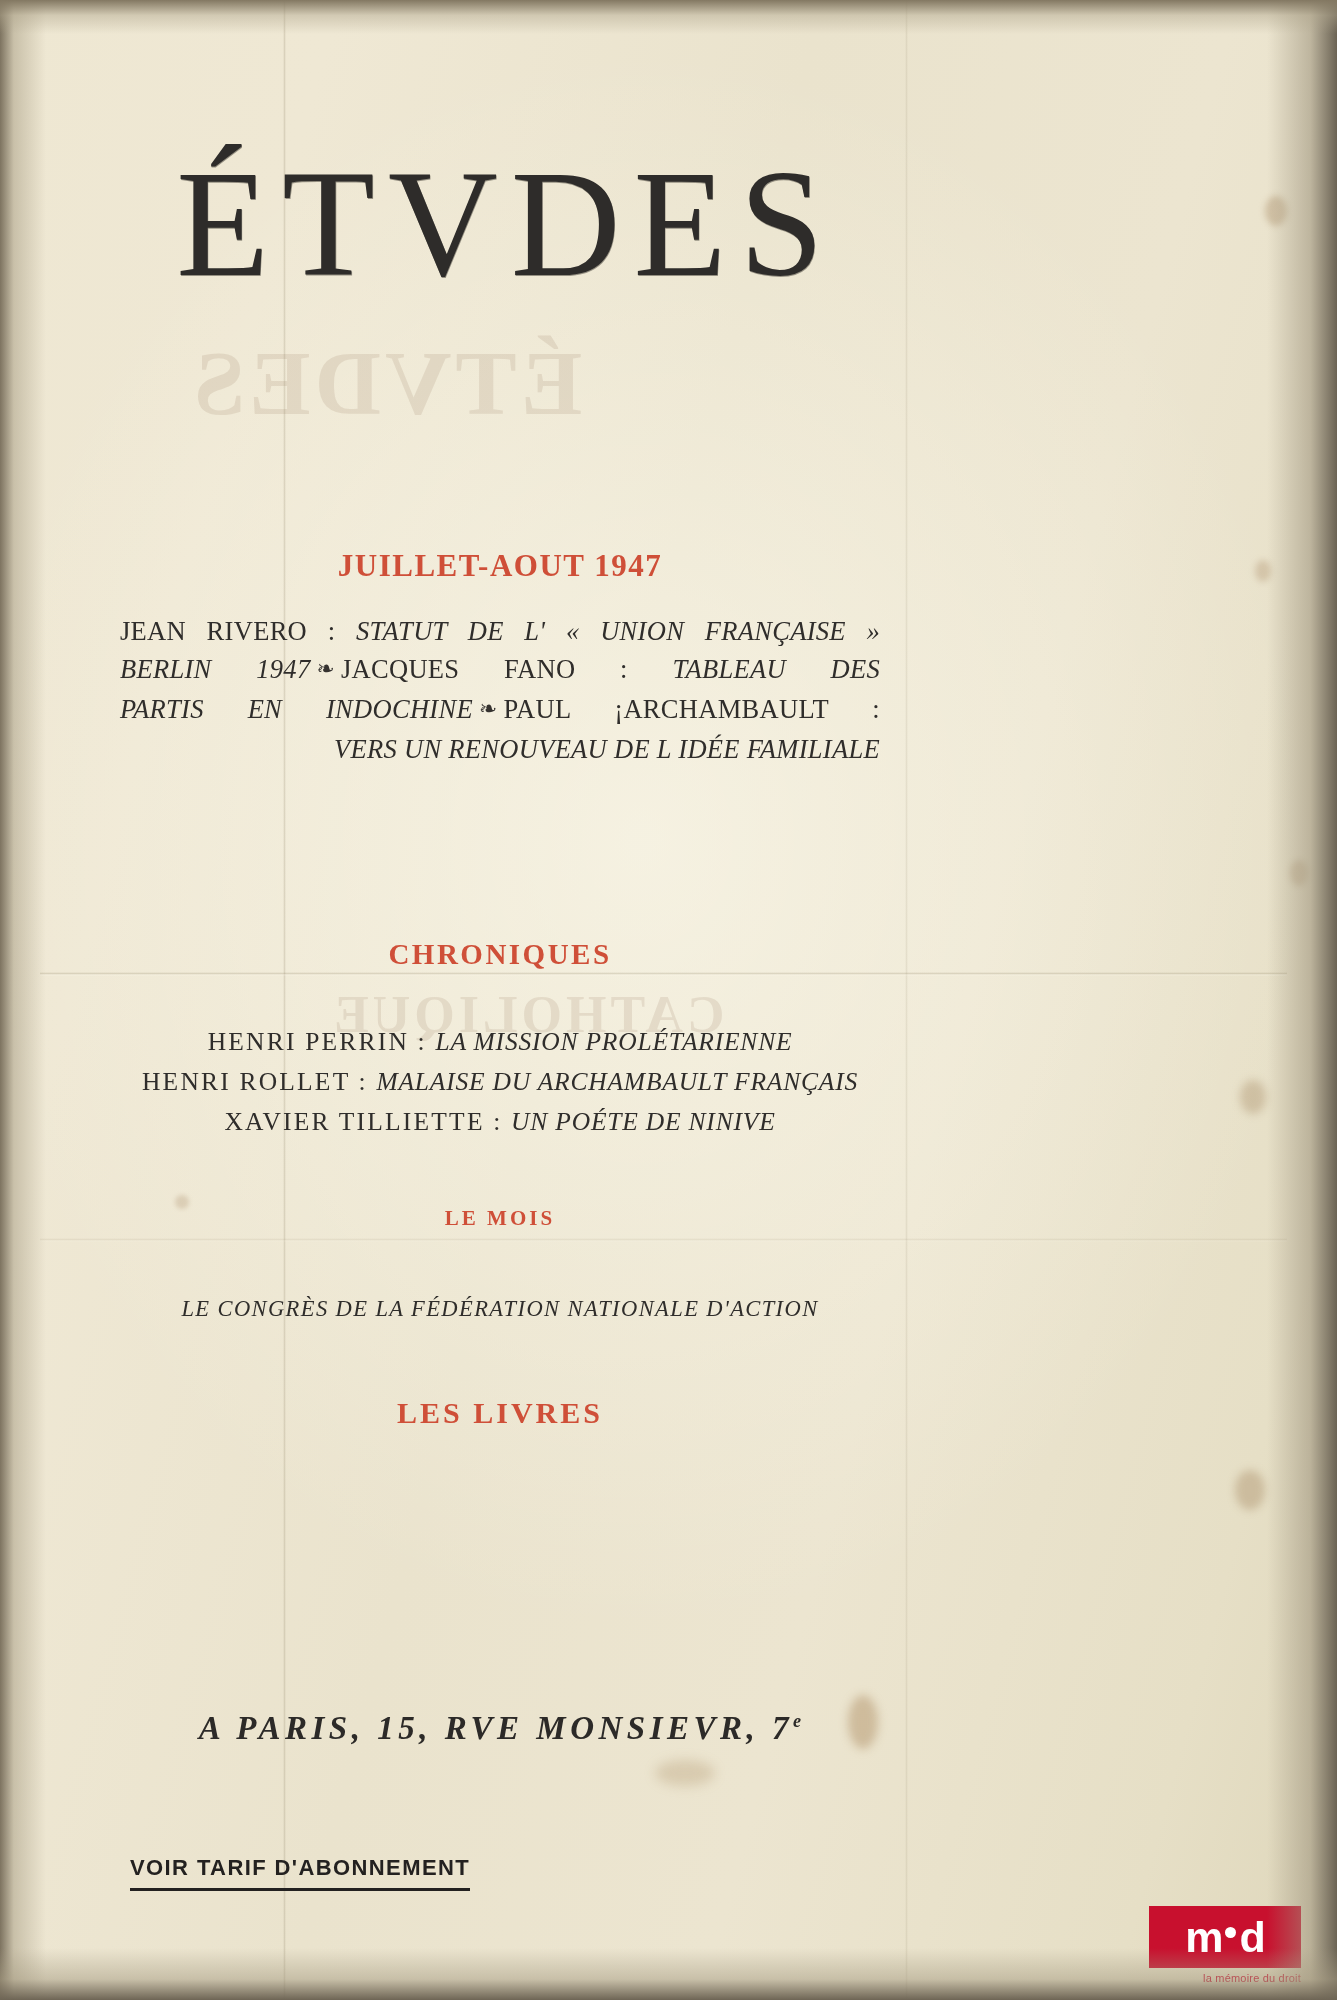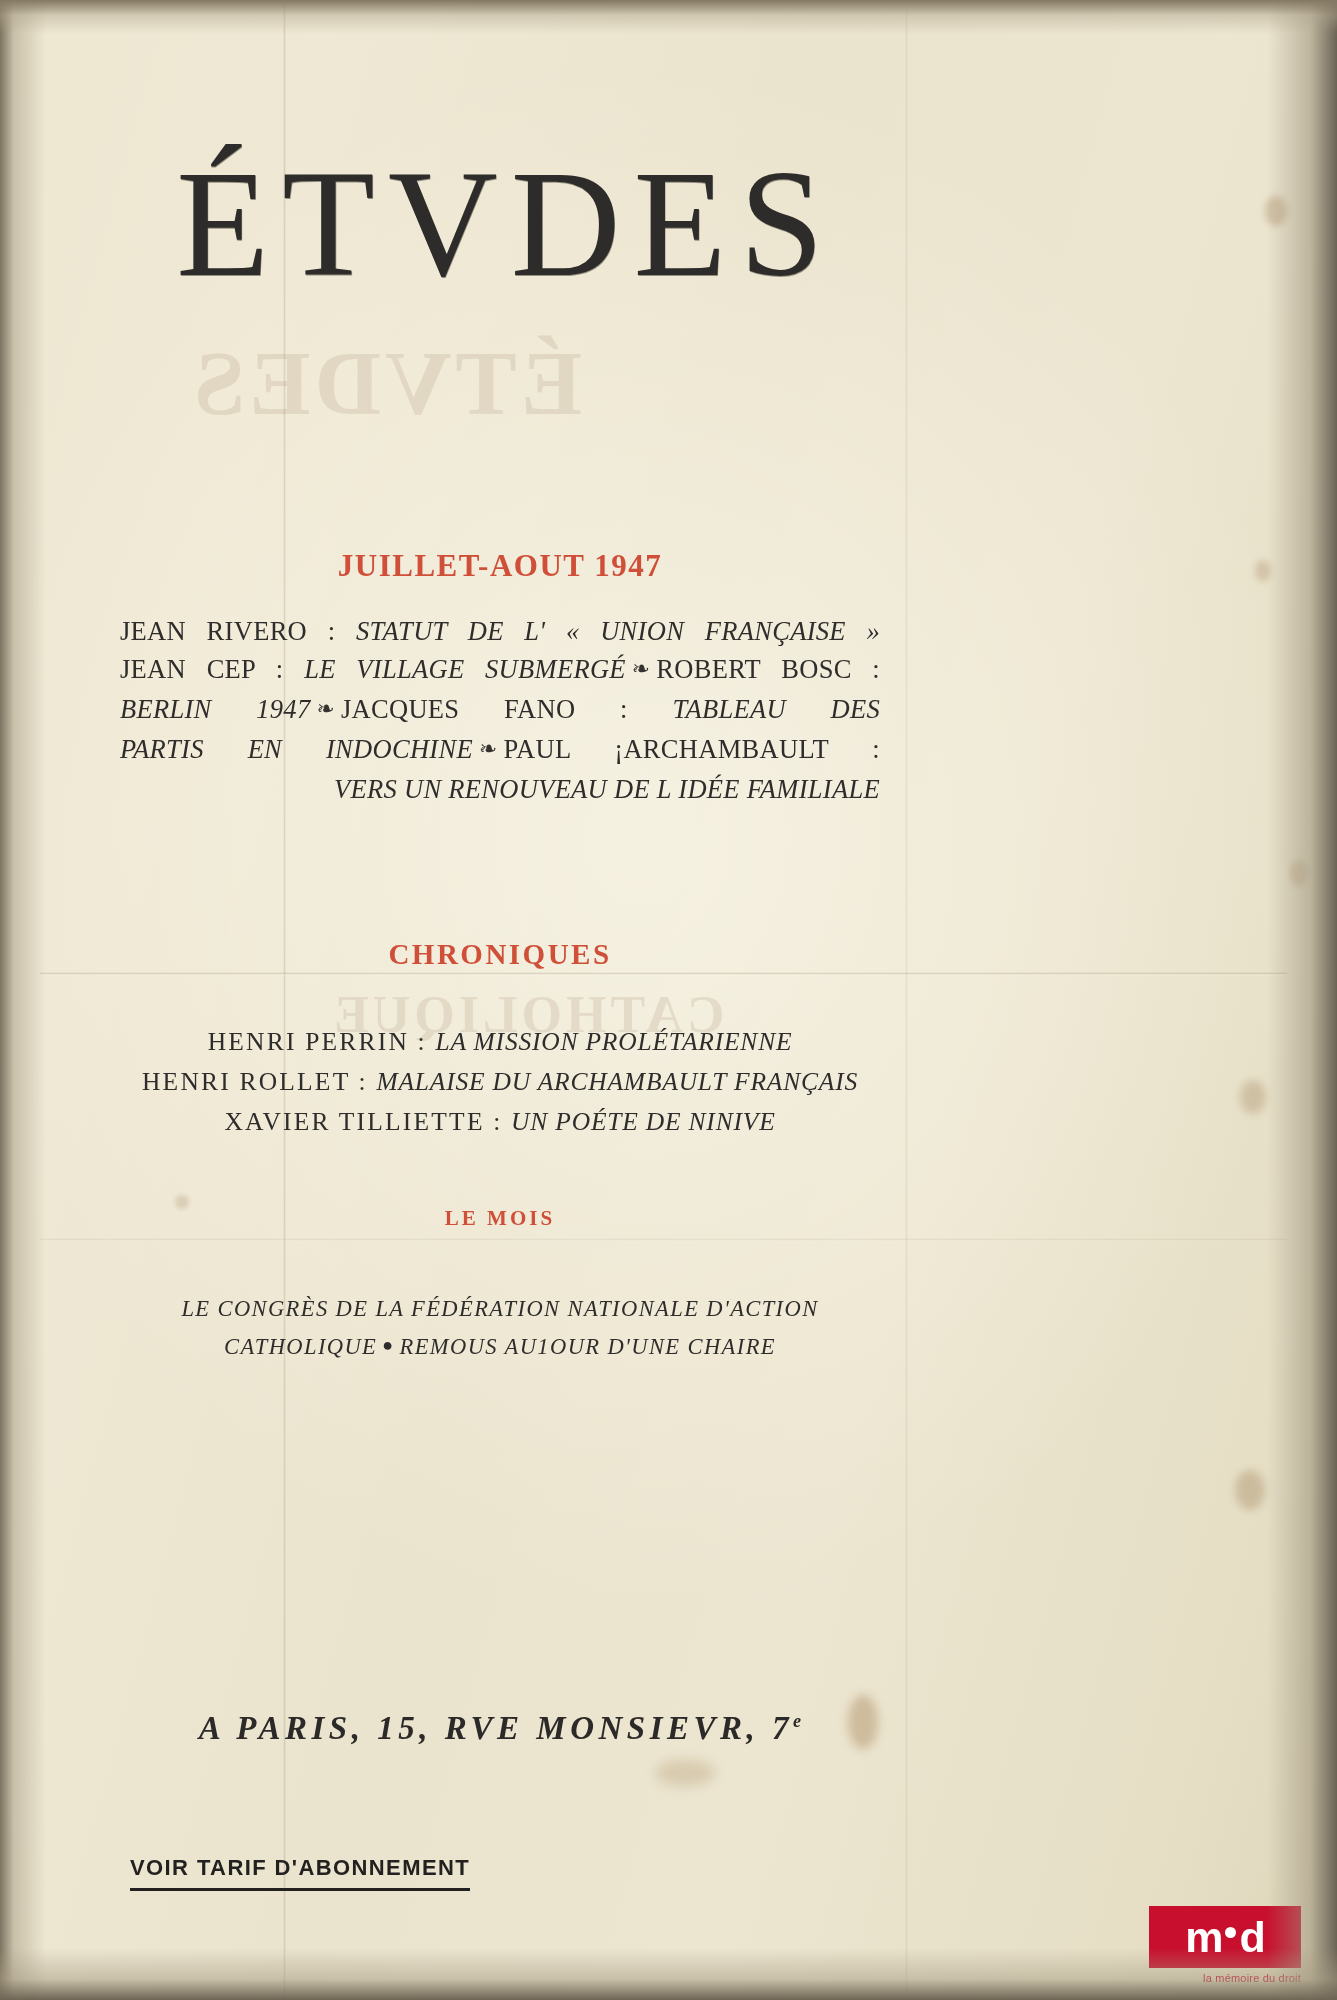--- a/index.html
+++ b/index.html
@@ -278,39 +278,38 @@
   <div class="spot" style="left:175px; top:1195px; width:14px; height:14px; background:rgba(150,115,72,0.22); filter:blur(2px);"></div>
 
   <div id="content">
 
     <div class="masthead">ÉTVDES</div>
 
     <div class="section-head" id="head-date">JUILLET-AOUT 1947</div>
 
     <div class="entries" id="entries-main">
         <div class="entry-line line-just"><span class="nm">JEAN RIVERO : </span><span class="ti">STATUT DE L' « UNION FRANÇAISE »</span></div>
-        <div class="entry-line line-just"><span class="nm">JEAN CEP : </span><span class="ti">LE VILLAGE SUBMERGÉ</span><span class="fleuron">❧</span><span class="nm">ROBERT BOSC :</span></div>
         <div class="entry-line line-just"><span class="ti">BERLIN 1947</span><span class="fleuron">❧</span><span class="nm">JACQUES FANO : </span><span class="ti">TABLEAU DES</span></div>
         <div class="entry-line line-just"><span class="ti">PARTIS EN INDOCHINE</span><span class="fleuron">❧</span><span class="nm">PAUL ¡ARCHAMBAULT :</span></div>
         <div class="entry-line line-center"><span class="ti">VERS UN RENOUVEAU DE L IDÉE FAMILIALE</span></div>
       </div>
 
     <div class="section-head" id="head-chroniques">CHRONIQUES</div>
     <div class="entries" id="entries-chroniques">
         <div class="entry-line"><span class="nm">HENRI PERRIN : </span><span class="ti">LA MISSION PROLÉTARIENNE</span></div>
         <div class="entry-line"><span class="nm">HENRI ROLLET : </span><span class="ti">MALAISE DU ARCHAMBAULT FRANÇAIS</span></div>
         <div class="entry-line"><span class="nm">XAVIER TILLIETTE : </span><span class="ti">UN POÉTE DE NINIVE</span></div>
       </div>
 
     <div class="section-head" id="head-lemois">LE MOIS</div>
     <div class="entries" id="entries-lemois">
         <div class="entry-line"><span class="ti">LE CONGRÈS DE LA FÉDÉRATION NATIONALE D'ACTION</span></div>
-        <div class="entry-line"><span class="ti">CATHOLIQUE</span><span class="bullet">●</span><span class="ti">REMOUS AU1OUR D'UNE CHAIRE</span></div>
       </div>
 
+    <div class="section-head" id="head-leslivres">LES LIVRES</div>
 
     <div id="imprint"><span>A PARIS, 15, RVE MONSIEVR, 7</span><sup>e</sup></div>
 
     <div id="tariff">VOIR TARIF D'ABONNEMENT</div>
 
   </div>
 
   <div id="logo">
     <div class="mark">
         <span>m</span>

